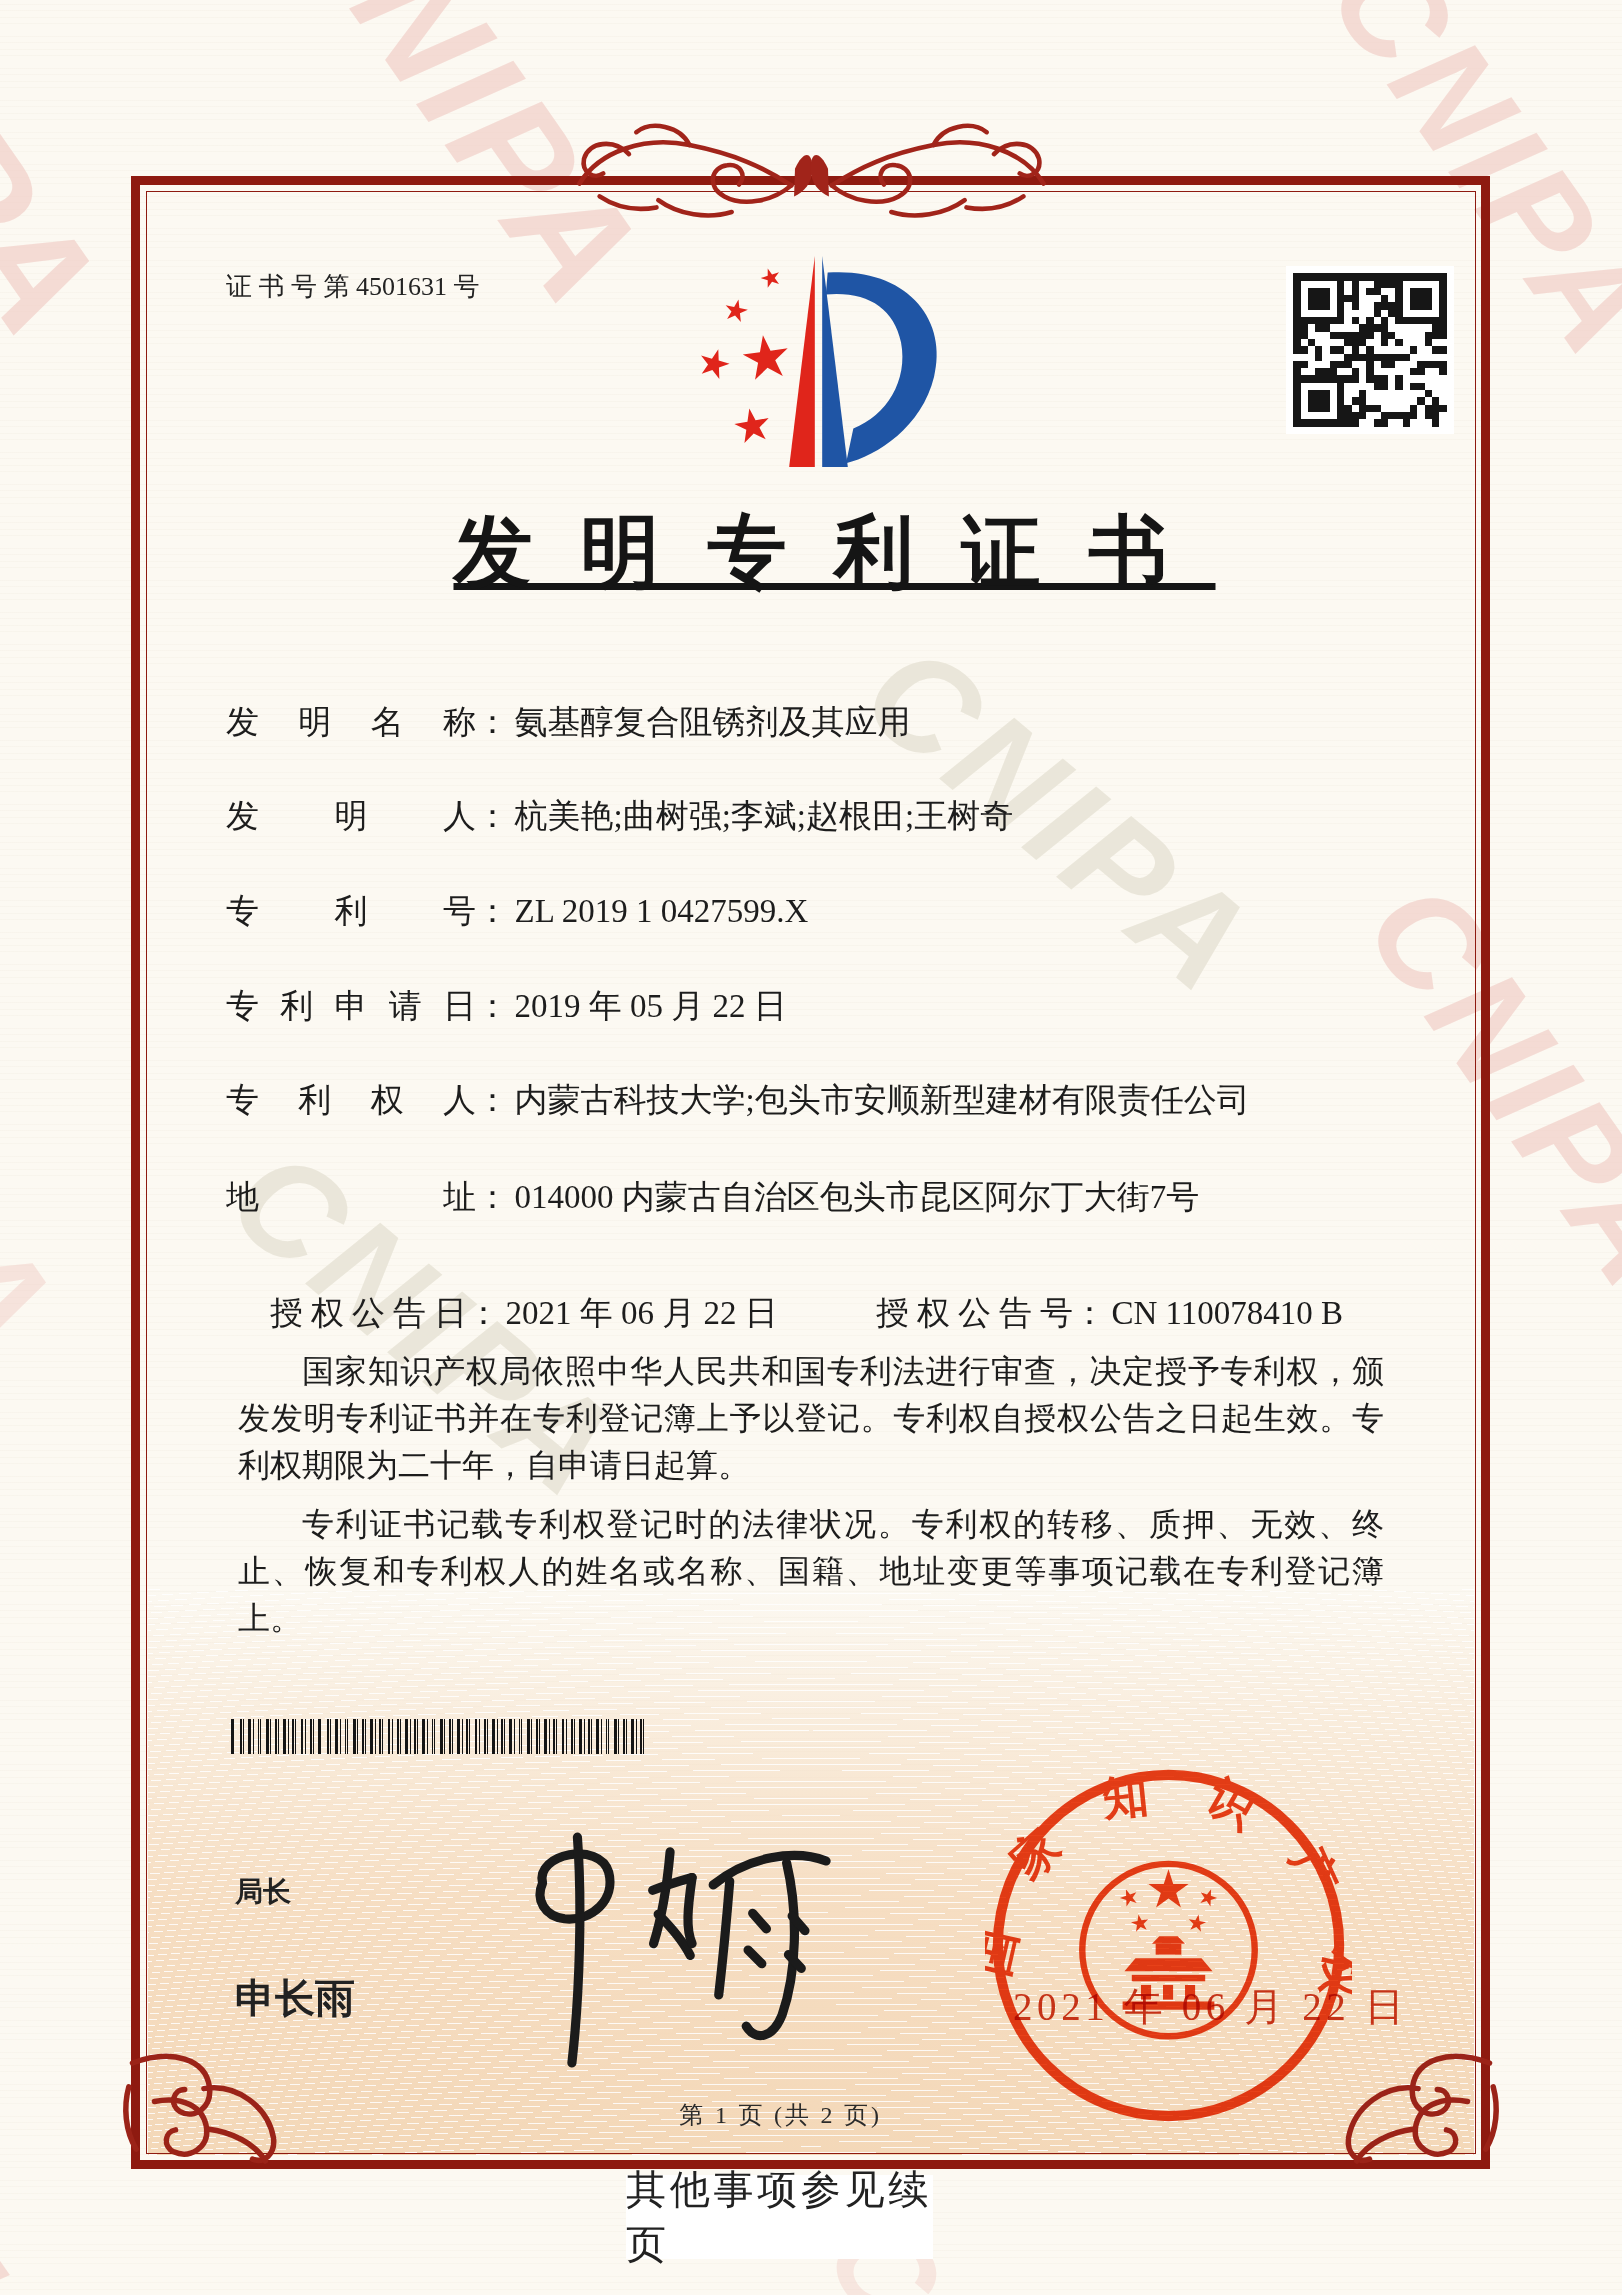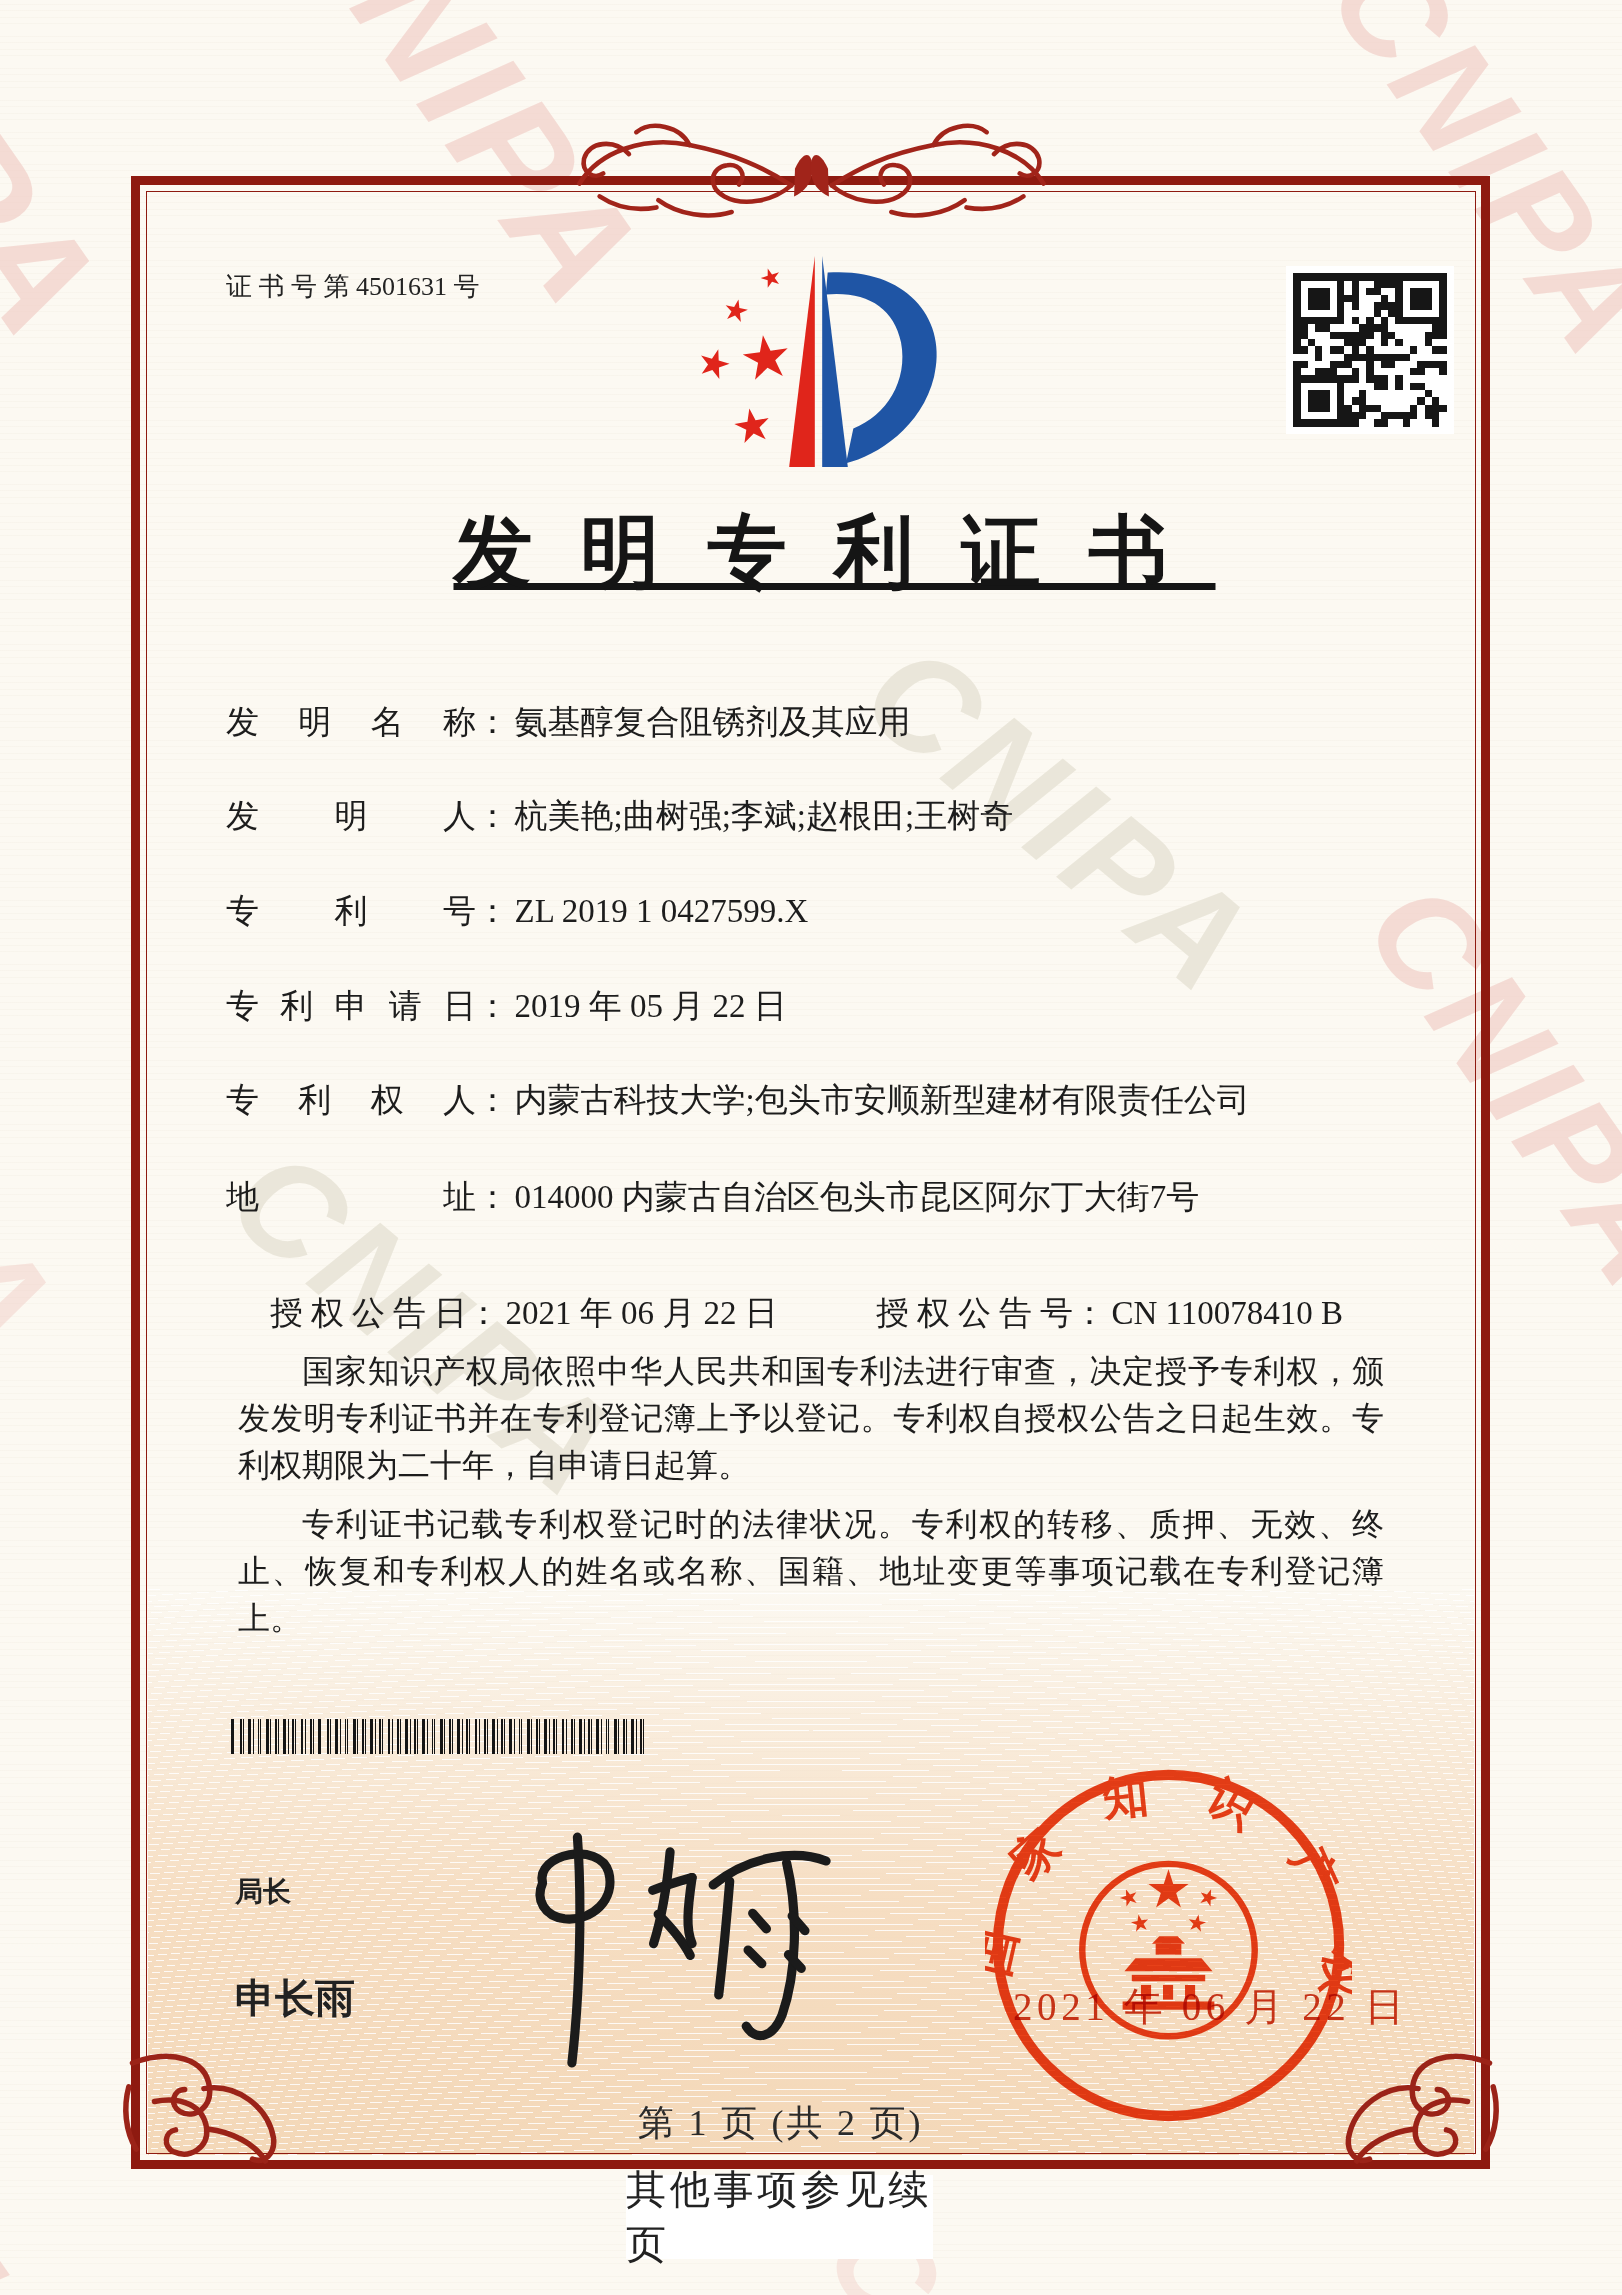--- a/index.html
+++ b/index.html
@@ -72,21 +72,21 @@
   .signer-name{position:absolute;left:235px;top:1971px;z-index:5;font-size:40px;
     font-family:Liberation Sans, sans-serif;font-weight:600;color:#222;}
   .signature{position:absolute;left:482px;top:1826px;z-index:5;}
   
   .seal{position:absolute;left:985px;top:1762px;z-index:6;mix-blend-mode:multiply;opacity:.95;}
   .seal-ring-text{font-size:50px;font-weight:700;letter-spacing:56px;fill:#e8380d;}
   .seal-date{position:absolute;left:1013px;top:1980px;z-index:7;font-size:39px;color:#cd3a1e;
     letter-spacing:4.6px;mix-blend-mode:multiply;white-space:nowrap;}
   
   .page-info{position:absolute;left:505px;top:2099px;width:551px;z-index:5;
-    text-align:center;font-size:36px;color:#2b2b2b;letter-spacing:2.8px;}
+    text-align:center;font-size:24px;color:#2b2b2b;letter-spacing:2.8px;}
   .note-box{position:absolute;left:626px;top:2175px;width:307px;height:84px;z-index:5;
     background:#ffffff;display:flex;align-items:center;justify-content:center;}
   .note-text{font-size:40px;letter-spacing:3.7px;color:#222;}
 </style>
 </head>
 <body>
 
 <div class="page">
 
   <div class="wm wm-pink" style="left:-147px;top:-138px;font-size:152px;transform:rotate(55deg);">CNIPA</div>

